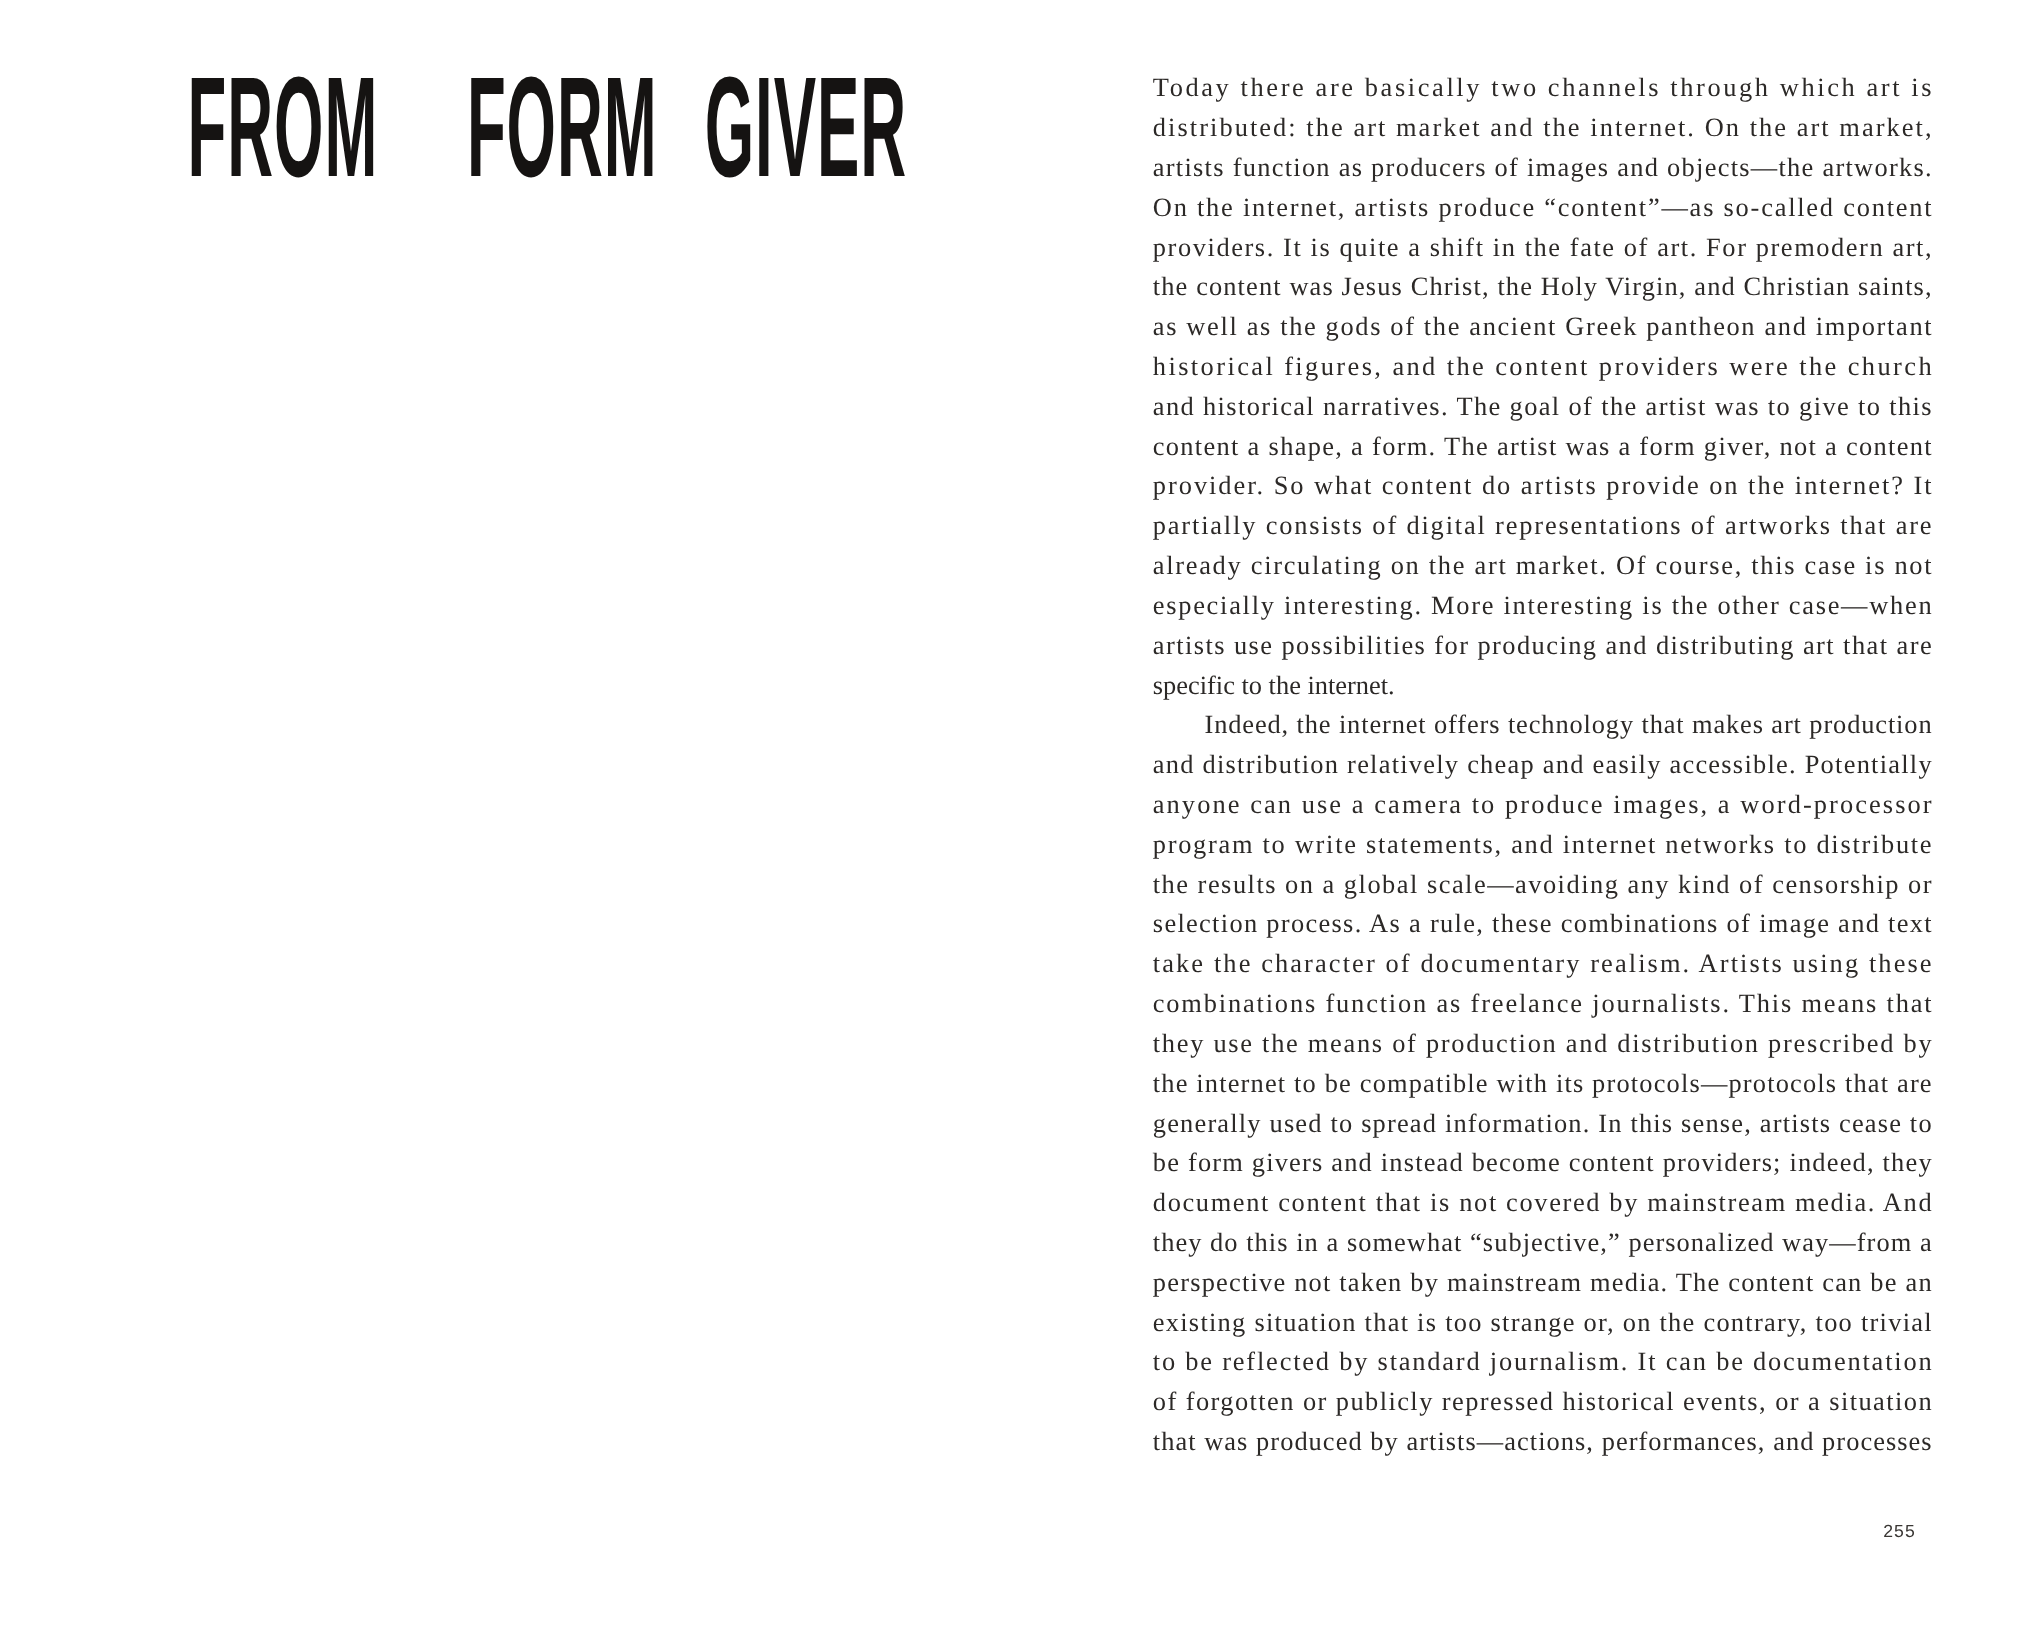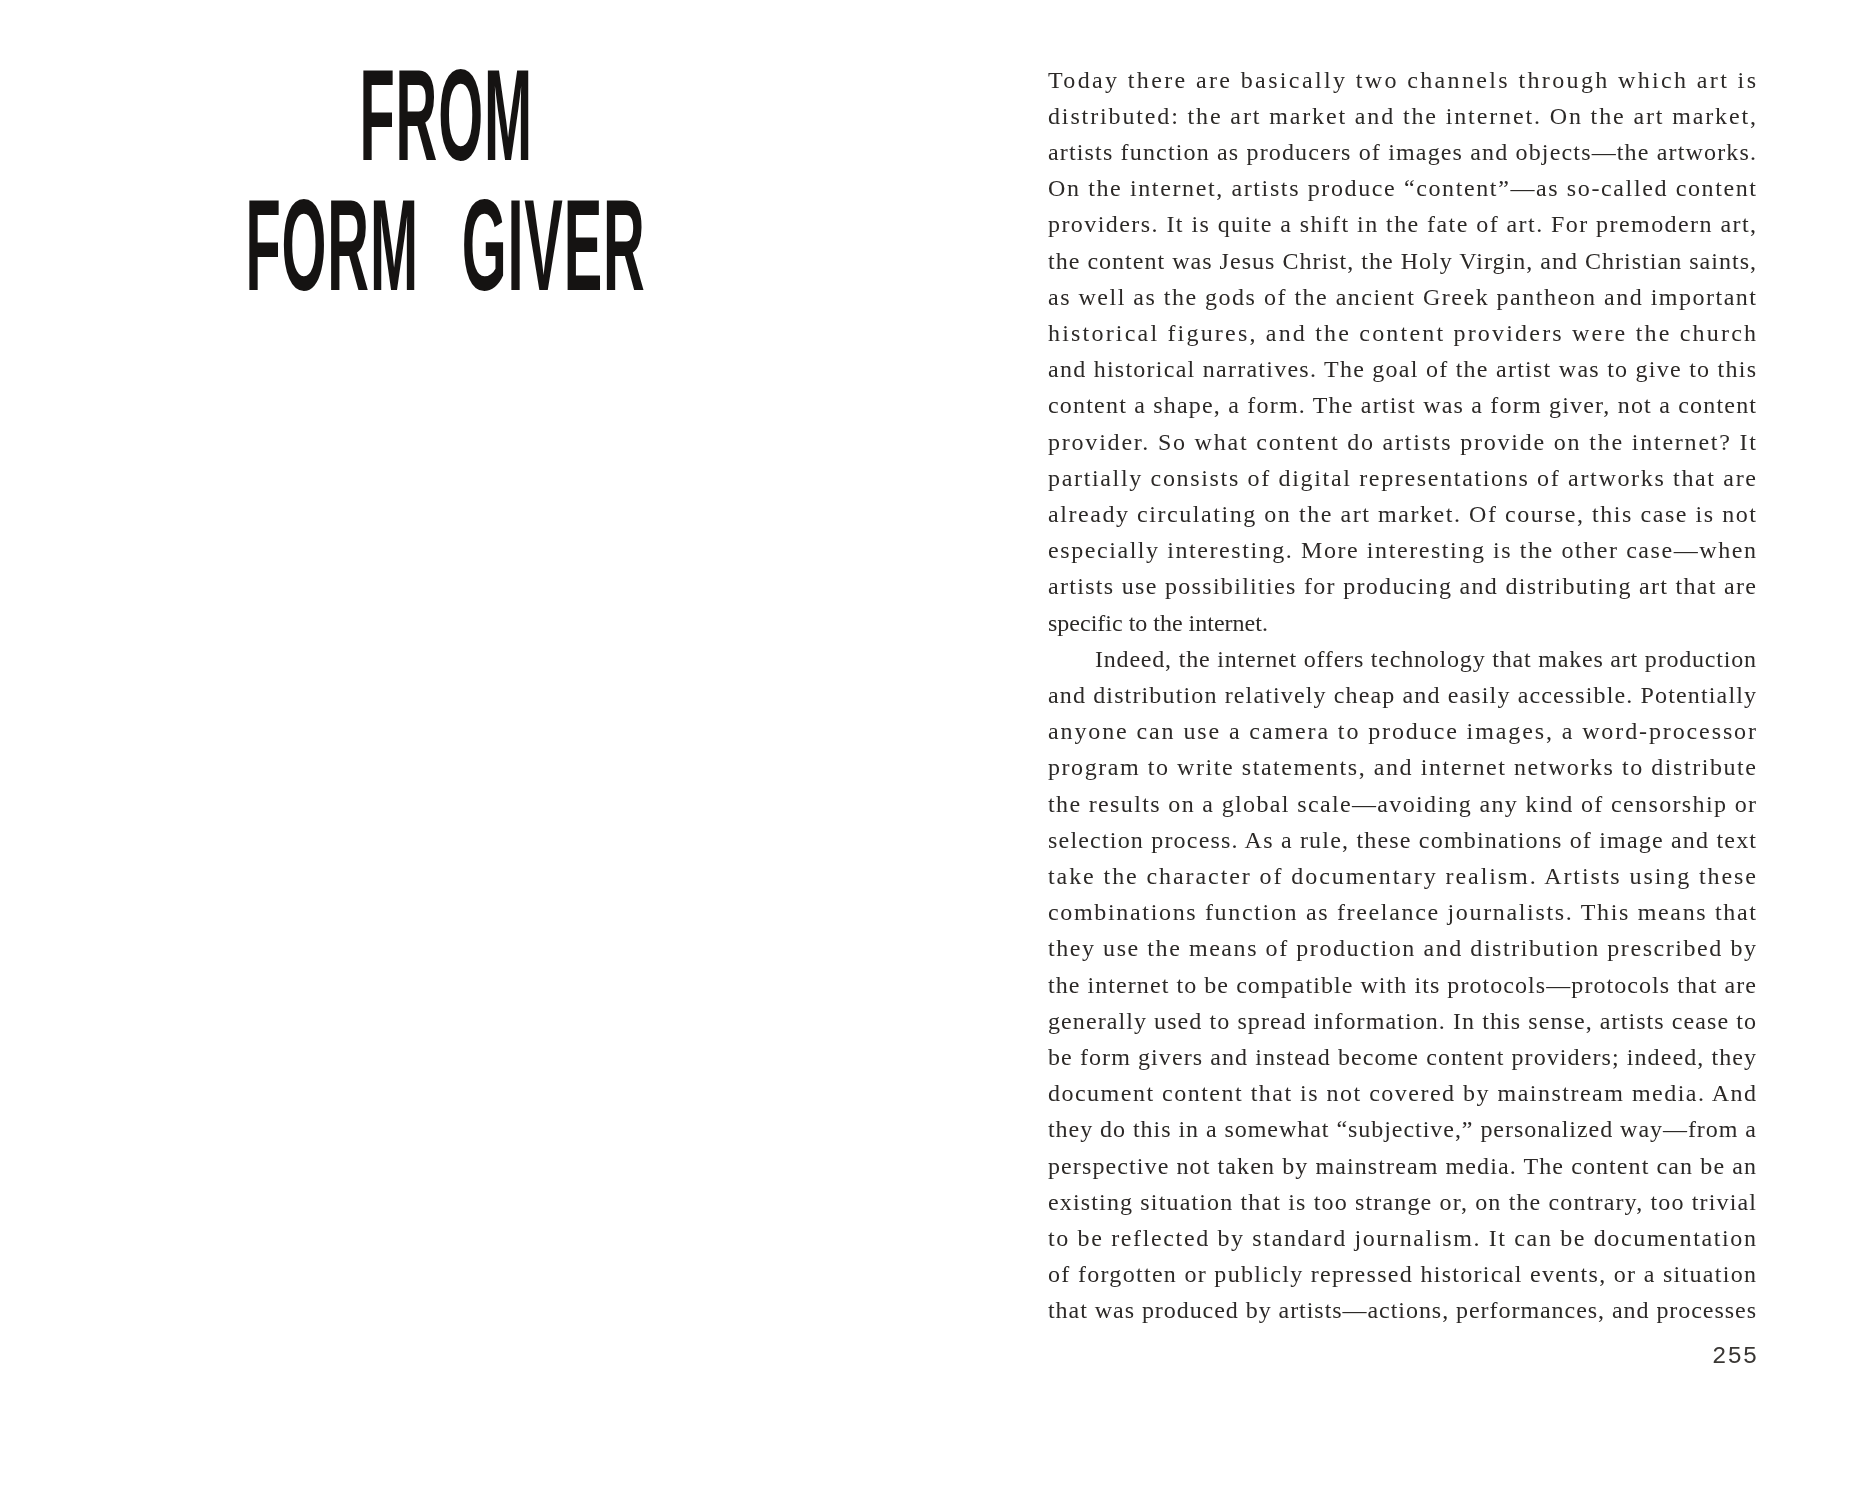--- a/index.html
+++ b/index.html
@@ -12,21 +12,21 @@
   }
   .spread { position: absolute; inset: 0; }
   .page { position: absolute; top: 0; bottom: 0; }
   .page-left  { left: 0; width: 928px; }
   .page-right { left: 928px; right: 0; }
 
   
   .chapter-title {
     position: absolute;
     left: 146px; top: 50px; width: 600px;
-    display: flex; flex-direction: column; align-items: center;
+    display: flex; flex-direction: row; align-items: center;
   }
   .title-line {
     height: 130px;
     display: flex; align-items: center; justify-content: center;
   }
   .title-line span {
     font-family: "Liberation Sans", sans-serif;
     font-weight: 700;
     font-size: 74px;
     letter-spacing: 0.015em;
@@ -47,23 +47,23 @@
   .body-text-svg text {
     font-family: "Liberation Serif", serif;
     font-size: 24px;
     fill: #2c2927;
   }
 
   
   .folio {
     position: absolute;
     left: 784px;   
-    top: 1343px;
-    font-family: Liberation Mono, monospace;
-    font-size: 24px;
+    top: 1384px;
+    font-family: Liberation Sans, sans-serif;
+    font-size: 16px;
     letter-spacing: 1px;
     color: #3a3734;
   }
 </style>
 </head>
 <body>
 
 <div class="spread">
 
   <div class="page page-left">

